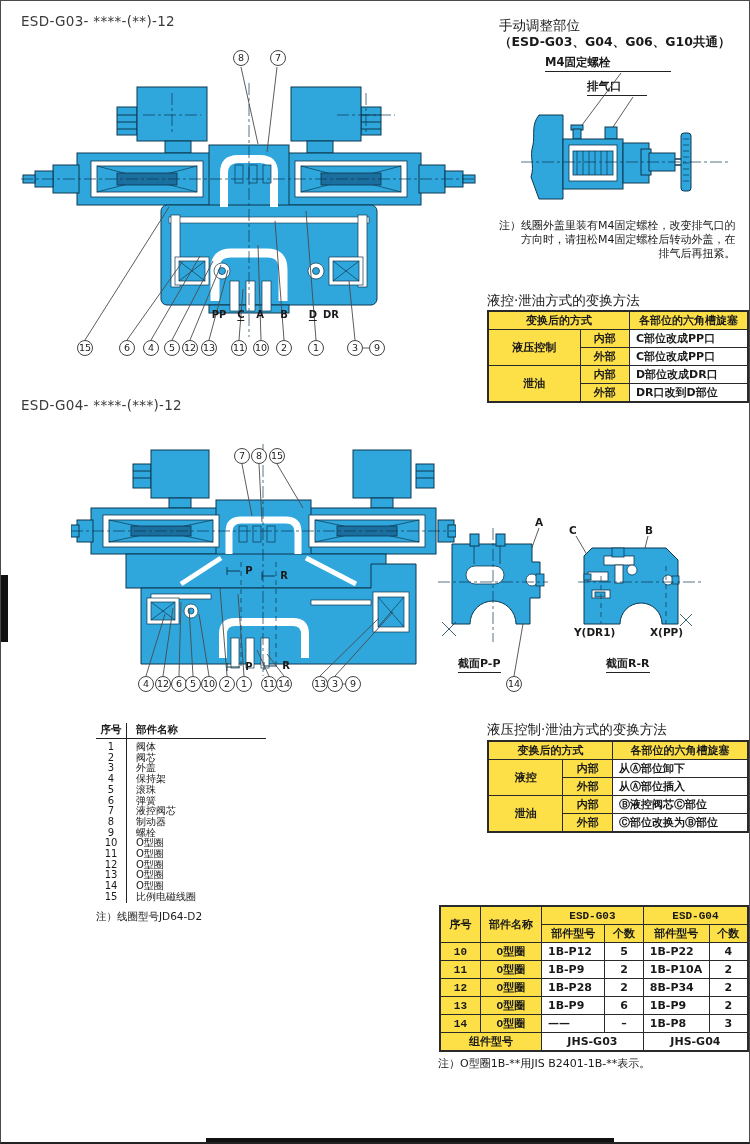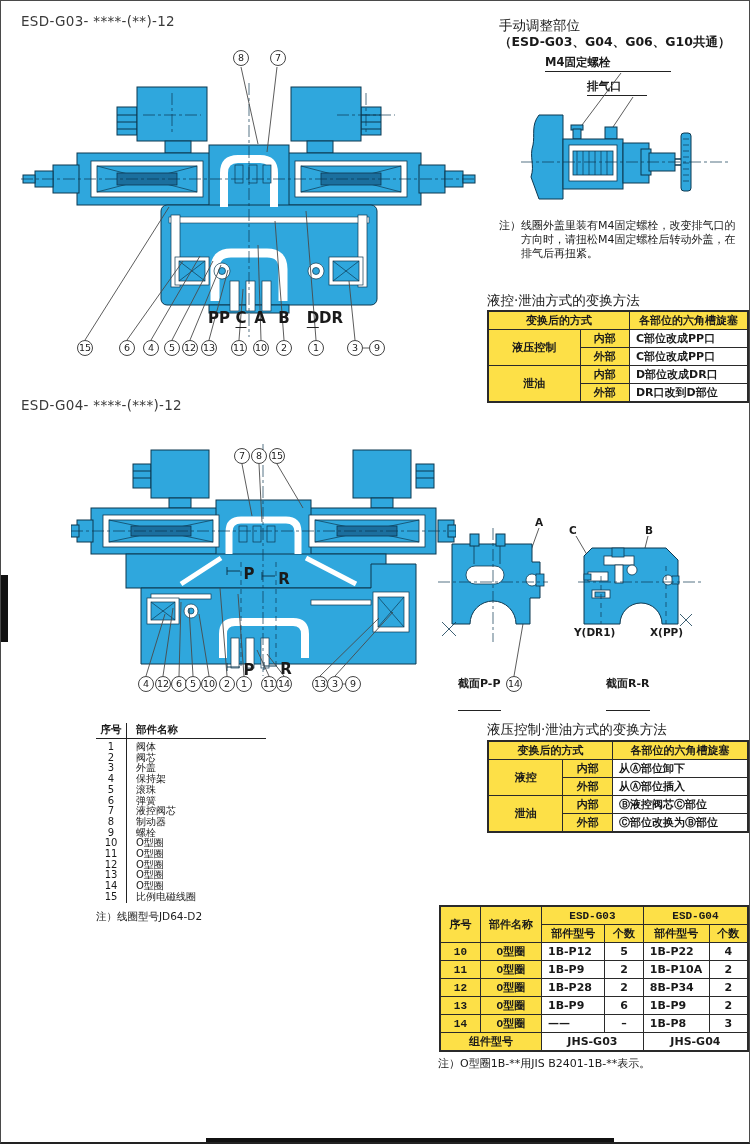--- a/index.html
+++ b/index.html
@@ -2,30 +2,30 @@
 <html><head>
 <meta charset="utf-8">
 <style>
   html,body{margin:0;padding:0;background:#e8e8e8;}
   .page{position:relative;width:750px;height:1144px;background:#fff;margin:0 auto;
         border:1px solid #4a4a4a;border-bottom:2px solid #222;box-sizing:border-box;
         font-family:"DejaVu Sans","Liberation Sans",sans-serif;color:#1a1a1a;overflow:hidden;}
   .ttl{position:absolute;font-size:13.5px;color:#3a3a3a;letter-spacing:.3px;white-space:nowrap;}
   .hd{position:absolute;font-size:13.5px;font-weight:normal;white-space:nowrap;}
   .sub{position:absolute;font-size:12.5px;font-weight:bold;white-space:nowrap;}
-  .note{position:absolute;font-size:11px;line-height:14px;white-space:nowrap;}
+  .note{position:absolute;font-size:11px;line-height:14px;white-space:nowrap;text-align:right;}
   .diag{position:absolute;}
   .co{position:absolute;width:16px;height:16px;border:1px solid #444;border-radius:50%;
       background:#fff;font-size:9.5px;line-height:14px;text-align:center;
       transform:translate(-50%,-50%);box-sizing:border-box;}
-  .port{position:absolute;font-size:15px;font-weight:bold;transform:translateX(-50%);white-space:nowrap;}
+  .port{position:absolute;font-size:10px;font-weight:bold;transform:translateX(-50%);white-space:nowrap;}
   .port.u{border-bottom:1px solid #222;}
   .lbl{position:absolute;font-size:10.5px;font-weight:bold;white-space:nowrap;}
   .cap{position:absolute;font-size:11px;font-weight:bold;border-bottom:1px solid #222;
-       padding-bottom:19px;white-space:nowrap;margin-top:20px;}
+       padding-bottom:1px;white-space:nowrap;}
   .tb{position:absolute;border-collapse:collapse;font-size:11px;font-weight:bold;table-layout:fixed;}
   .tb td,.tb th{border:1px solid #2a2a2a;padding:1px 3px;height:13px;text-align:center;
        font-weight:bold;overflow:hidden;white-space:nowrap;}
   .tb{border:2px solid #2a2a2a;}
   .bl{background:#fde047;font-family:Liberation Mono, monospace;}
   .lt{text-align:left !important;padding-left:6px !important;}
   .seal td,.seal th{height:15px;}
   .parts{position:absolute;font-size:10px;line-height:10.7px;}
   .parts-head{display:flex;font-size:10.5px;font-weight:bold;border-bottom:1.5px solid #222;
        padding-bottom:3px;margin-bottom:3px;line-height:12px;}

